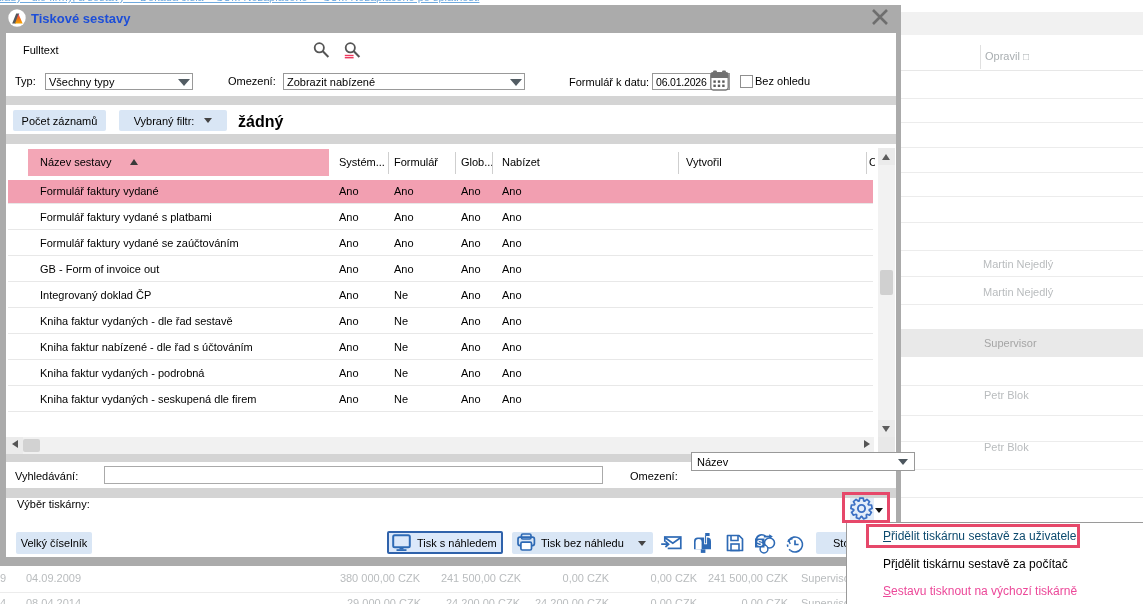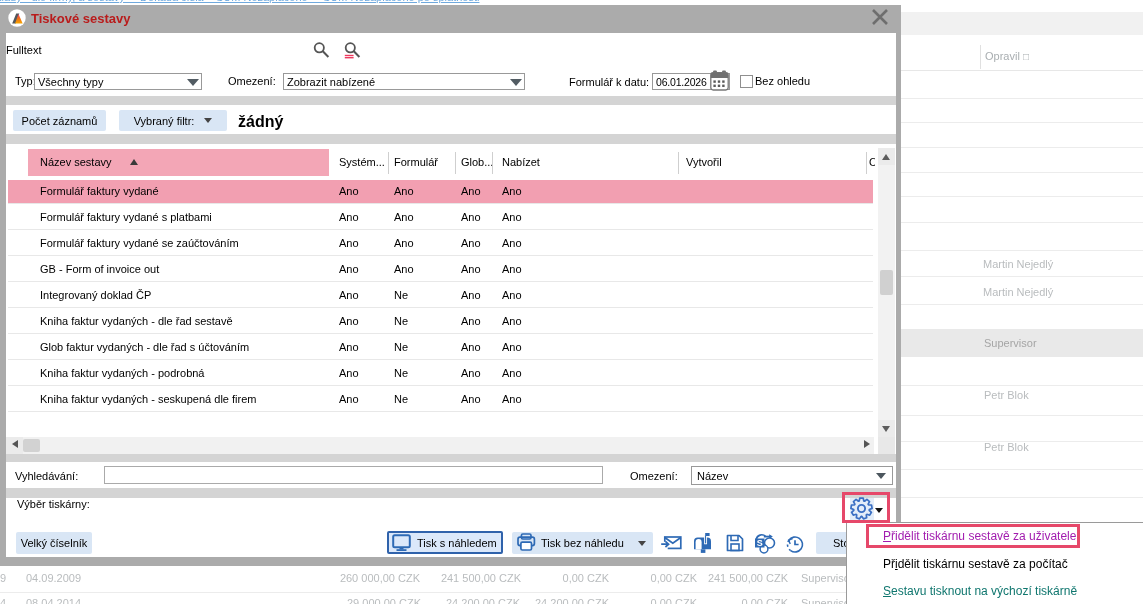--- a/index.html
+++ b/index.html
@@ -45,21 +45,21 @@
   <div class="abs" style="left:901px;top:469px;width:242px;height:1px;background:#ececec;"></div>
   <div class="abs" style="left:901px;top:497px;width:242px;height:1px;background:#ececec;"></div>
   <div class="abs gtxt" style="left:983px;top:258px;">Martin Nejedlý</div>
   <div class="abs gtxt" style="left:983px;top:286px;">Martin Nejedlý</div>
   <div class="abs gtxt" style="left:984px;top:337px;color:#a5a5a5;">Supervisor</div>
   <div class="abs gtxt" style="left:984px;top:389px;">Petr Blok</div>
   <div class="abs gtxt" style="left:984px;top:441px;">Petr Blok</div>
 
   <div class="abs gtxt" style="left:0px;top:572px;">9</div>
   <div class="abs gtxt" style="left:26px;top:572px;">04.09.2009</div>
-  <div class="abs gtxt" style="left:320px;top:572px;width:100px;text-align:right;">260 000,00 CZK</div>
+  <div class="abs gtxt" style="left:320px;top:572px;width:100px;text-align:right;">380 000,00 CZK</div>
   <div class="abs gtxt" style="left:421px;top:572px;width:100px;text-align:right;">241 500,00 CZK</div>
   <div class="abs gtxt" style="left:529px;top:572px;width:80px;text-align:right;">0,00 CZK</div>
   <div class="abs gtxt" style="left:617px;top:572px;width:80px;text-align:right;">0,00 CZK</div>
   <div class="abs gtxt" style="left:688px;top:572px;width:100px;text-align:right;">241 500,00 CZK</div>
   <div class="abs gtxt" style="left:801px;top:572px;">Supervisor</div>
   <div class="abs" style="left:0px;top:592px;width:846px;height:1px;background:#ececec;"></div>
   <div class="abs gtxt" style="left:0px;top:597px;">4</div>
   <div class="abs gtxt" style="left:26px;top:597px;">08.04.2014</div>
   <div class="abs gtxt" style="left:331px;top:597px;width:90px;text-align:right;">29 000,00 CZK</div>
   <div class="abs gtxt" style="left:430px;top:597px;width:90px;text-align:right;">24 200,00 CZK</div>
@@ -75,41 +75,41 @@
     <polygon points="4.2,14.4 8.2,4.5 11.3,4.5 7.8,14.4" fill="#52575c"></polygon>
     <defs>
         <linearGradient id="mg" x1="0" y1="0" x2="0" y2="1">
       <stop offset="0" stop-color="#e83e6e"></stop>
           <stop offset="0.5" stop-color="#f07018"></stop>
           <stop offset="1" stop-color="#f7a600"></stop>
     </linearGradient>
       </defs>
     <polygon points="7,14.4 10.5,5 14.7,14.4" fill="url(#mg)"></polygon>
   </svg>
-  <div class="abs" style="left:31px;top:11px;font-size:13px;font-weight:bold;color:#b91c1c;text-align:center;">Tiskové sestavy</div>
+  <div class="abs" style="left:31px;top:11px;font-size:13px;font-weight:bold;color:#1d4ed8;text-align:center;">Tiskové sestavy</div>
   <svg class="abs" style="left:871px;top:8px;" width="18" height="18" viewBox="0 0 18 18">
     <path d="M2,2 L16,16 M16,2 L2,16" stroke="#6e6e6e" stroke-width="2.6"></path>
   </svg>
 
   <div class="abs" style="left:6px;top:33px;width:890px;height:524px;background:#fff;"></div>
 
-  <div class="abs lbl" style="left:6px;top:44px;">Fulltext</div>
+  <div class="abs lbl" style="left:23px;top:44px;">Fulltext</div>
   <svg class="abs" style="left:313px;top:41px;" width="20" height="20" viewBox="0 0 20 20">
     <circle cx="6.3" cy="6.8" r="4.6" fill="none" stroke="#555" stroke-width="1.8"></circle>
     <line x1="9.8" y1="10.3" x2="15.4" y2="16" stroke="#555" stroke-width="2"></line>
   </svg>
   <svg class="abs" style="left:344px;top:41px;" width="22" height="20" viewBox="0 0 22 20">
     <circle cx="6.3" cy="6.8" r="4.6" fill="none" stroke="#555" stroke-width="1.8"></circle>
     <line x1="9.8" y1="10.3" x2="15.4" y2="16" stroke="#555" stroke-width="2"></line>
     <line x1="0.8" y1="14.5" x2="9.6" y2="14.5" stroke="#ee3a5f" stroke-width="1.4"></line>
     <line x1="0.8" y1="16.7" x2="9.6" y2="16.7" stroke="#ee3a5f" stroke-width="1.4"></line>
   </svg>
 
   <div class="abs lbl" style="left:15px;top:75px;">Typ:</div>
-  <div class="abs combo" style="left:34px;top:73px;width:168px;height:17px;">
+  <div class="abs combo" style="left:45px;top:73px;width:148px;height:17px;">
     <div class="lbl abs" style="left:3px;top:2px;">Všechny typy</div>
     <div class="carrlg abs" style="right:2px;top:5px;"></div>
   </div>
   <div class="abs lbl" style="left:228px;top:75px;">Omezení:</div>
   <div class="abs combo" style="left:283px;top:73px;width:242px;height:17px;padding-left:33px;">
     <div class="lbl abs" style="left:3px;top:2px;">Zobrazit nabízené</div>
     <div class="carrlg abs" style="right:2px;top:5px;"></div>
   </div>
   <div class="abs lbl" style="left:569px;top:76px;">Formulář k datu:</div>
   <div class="abs combo" style="left:652px;top:73px;width:78px;height:17px;border-color:#999;">
@@ -188,21 +188,21 @@
       <div class="abs lbl" style="left:394px;top:288.5px;">Ne</div>
       <div class="abs lbl" style="left:461px;top:288.5px;">Ano</div>
       <div class="abs lbl" style="left:502px;top:288.5px;">Ano</div>
       <div class="abs" style="left:8px;top:307px;width:865px;height:1px;background:#e8e8e8;"></div>
       <div class="abs lbl" style="left:40px;top:314.5px;">Kniha faktur vydaných - dle řad sestavě</div>
       <div class="abs lbl" style="left:339px;top:314.5px;">Ano</div>
       <div class="abs lbl" style="left:394px;top:314.5px;">Ne</div>
       <div class="abs lbl" style="left:461px;top:314.5px;">Ano</div>
       <div class="abs lbl" style="left:502px;top:314.5px;">Ano</div>
       <div class="abs" style="left:8px;top:333px;width:865px;height:1px;background:#e8e8e8;"></div>
-      <div class="abs lbl" style="left:40px;top:340.5px;">Glob faktur vydaných - dle řad s účtováním</div>
+      <div class="abs lbl" style="left:40px;top:340.5px;">Kniha faktur nabízené - dle řad s účtováním</div>
       <div class="abs lbl" style="left:339px;top:340.5px;">Ano</div>
       <div class="abs lbl" style="left:394px;top:340.5px;">Ne</div>
       <div class="abs lbl" style="left:461px;top:340.5px;">Ano</div>
       <div class="abs lbl" style="left:502px;top:340.5px;">Ano</div>
       <div class="abs" style="left:8px;top:359px;width:865px;height:1px;background:#e8e8e8;"></div>
       <div class="abs lbl" style="left:40px;top:366.5px;">Kniha faktur vydaných - podrobná</div>
       <div class="abs lbl" style="left:339px;top:366.5px;">Ano</div>
       <div class="abs lbl" style="left:394px;top:366.5px;">Ne</div>
       <div class="abs lbl" style="left:461px;top:366.5px;">Ano</div>
       <div class="abs lbl" style="left:502px;top:366.5px;">Ano</div>
@@ -227,21 +227,21 @@
   <div class="abs" style="left:878px;top:437px;width:17px;height:17px;background:#e8e8e8;"></div>
   <div class="abs" style="left:12px;top:440px;width:0;height:0;border-top:4.5px solid transparent;border-bottom:4.5px solid transparent;border-right:6px solid #555;"></div>
   <div class="abs" style="left:23px;top:438.5px;width:17px;height:13px;background:#d2d2d2;border-radius:2px;"></div>
   <div class="abs" style="left:864px;top:440px;width:0;height:0;border-top:4.5px solid transparent;border-bottom:4.5px solid transparent;border-left:6px solid #555;"></div>
 
   <div class="abs" style="left:6px;top:454px;width:890px;height:8px;background:#d4d4d4;"></div>
 
   <div class="abs lbl" style="left:15px;top:470px;">Vyhledávání:</div>
   <div class="abs" style="left:104px;top:466px;width:499px;height:18px;background:#fff;border:1px solid #aaa;"></div>
   <div class="abs lbl" style="left:630px;top:470px;">Omezení:</div>
-  <div class="abs combo" style="left:691px;top:466px;width:202px;height:19px;">
+  <div class="abs combo" style="left:691px;top:452px;width:224px;height:19px;">
     <div class="lbl abs" style="left:5px;top:3px;">Název</div>
     <div class="carrmd abs" style="right:6px;top:6px;"></div>
   </div>
   <div class="abs" style="left:6px;top:488px;width:890px;height:10px;background:#d4d4d4;"></div>
 
   <div class="abs lbl" style="left:17px;top:498px;">Výběr tiskárny:</div>
 
   <div class="abs" style="left:850px;top:498px;width:24px;height:22px;background:#e3edf9;"></div>
   <svg class="abs" style="left:850px;top:497px;" width="23" height="23" viewBox="0 0 23 23">
     <path d="M9.81,1.04 L13.19,1.04 L13.83,3.95 L14.56,4.22 L16.93,2.40 L19.52,4.57 L18.14,7.22 L18.53,7.89 L21.51,8.02 L22.10,11.35 L19.34,12.49 L19.20,13.25 L21.41,15.27 L19.72,18.19 L16.87,17.30 L16.28,17.79 L16.67,20.76 L13.49,21.91 L11.89,19.39 L11.11,19.39 L9.51,21.91 L6.33,20.76 L6.72,17.79 L6.13,17.30 L3.28,18.19 L1.59,15.27 L3.80,13.25 L3.66,12.49 L0.90,11.35 L1.49,8.02 L4.47,7.89 L4.86,7.22 L3.48,4.57 L6.07,2.40 L8.44,4.22 L9.17,3.95 Z" fill="none" stroke="#3a6fc3" stroke-width="1.7" stroke-linejoin="round"></path>
@@ -307,18 +307,18 @@
       <path d="M12,6.3 L12,10.5 L15.6,10.5" stroke-width="1.7"></path>
       <path d="M9.6,4.6 L5.7,6.1 L7.2,9.9" stroke-width="1.4"></path>
     </g>
   </svg>
 
   <div class="abs bluebtn" style="left:816px;top:532px;width:38px;height:22px;justify-content:flex-start;padding-left:17px;">Storno</div>
 
   <div class="abs" style="left:0;top:557px;width:901px;height:9px;background:#ababab;"></div>
 
   <div class="abs" style="left:846px;top:522px;width:297px;height:82px;background:#fff;border-left:1px solid #9a9a9a;border-top:1px solid #9a9a9a;"></div>
-  <div class="abs" style="left:883px;top:529px;font-size:12px;color:#a21caf;white-space:nowrap;"><u>P</u>řidělit tiskárnu sestavě za uživatele</div>
+  <div class="abs" style="left:883px;top:529px;font-size:12px;color:#0c4a6e;white-space:nowrap;"><u>P</u>řidělit tiskárnu sestavě za uživatele</div>
   <div class="abs" style="left:866px;top:524px;width:214px;height:24px;border:3px solid #e6486a;"></div>
   <div class="abs" style="left:883px;top:557px;font-size:12px;color:#000;white-space:nowrap;">Př<u>i</u>dělit tiskárnu sestavě za počítač</div>
-  <div class="abs" style="left:883px;top:584px;font-size:12px;color:#0f766e;white-space:nowrap;"><u>S</u>estavu tisknout na výchozí tiskárně</div>
+  <div class="abs" style="left:883px;top:584px;font-size:12px;color:#ec4899;white-space:nowrap;"><u>S</u>estavu tisknout na výchozí tiskárně</div>
 
 </div>
 
 </body></html>

